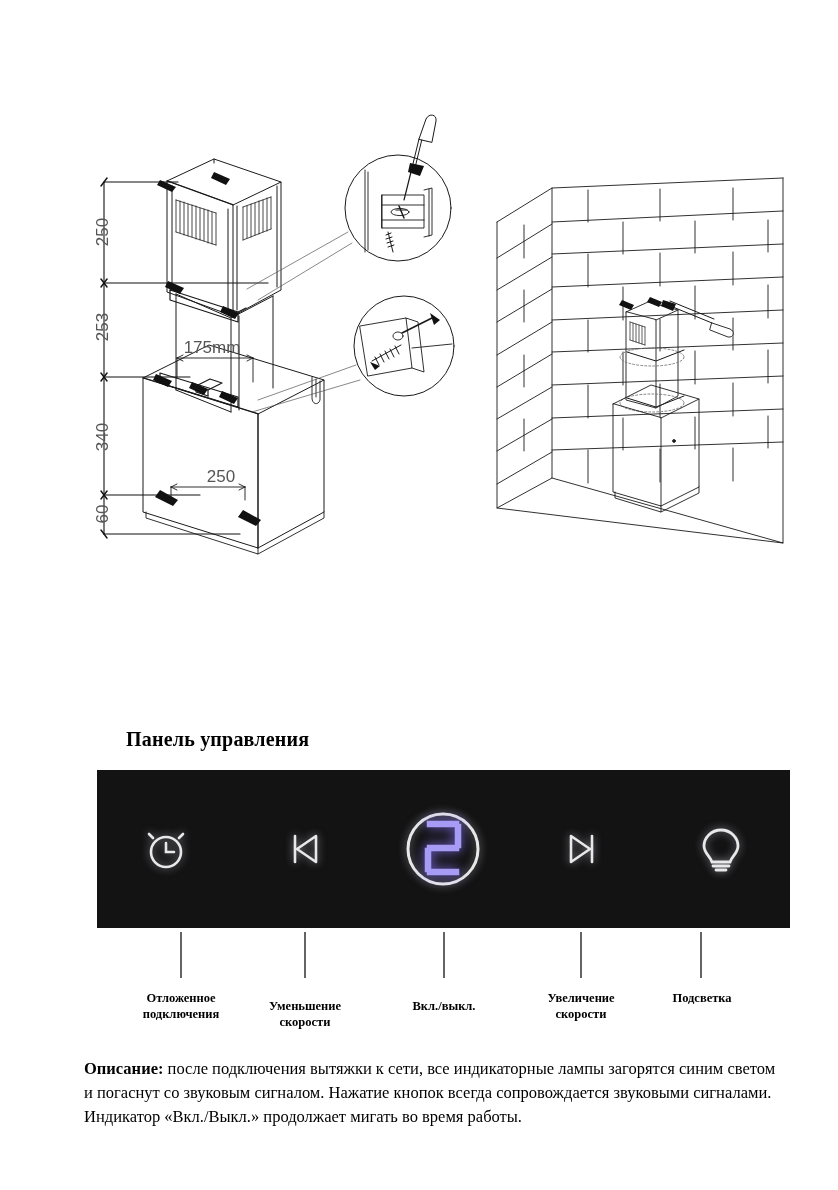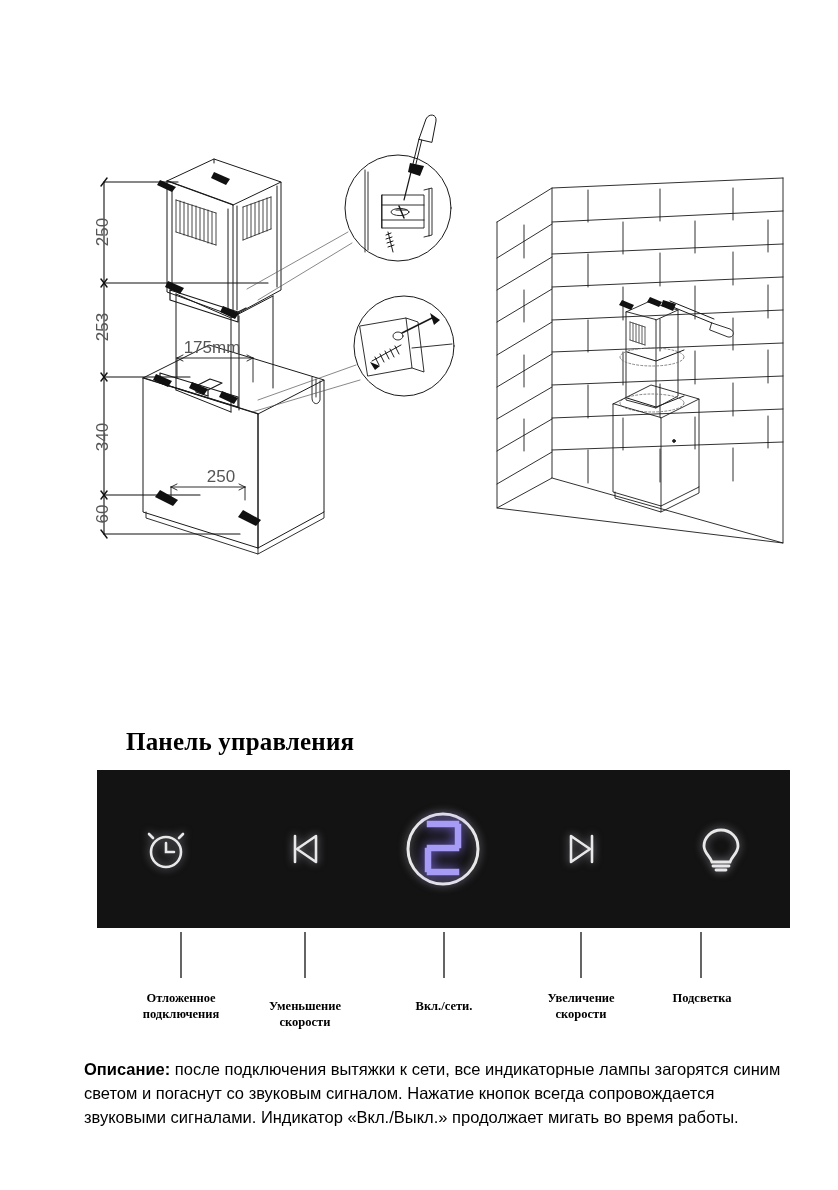--- a/index.html
+++ b/index.html
@@ -15,21 +15,21 @@
   }
   #drawing-svg{ display:block; width:838px; height:640px; }
 
   
   #panel-section{
     position:absolute; left:0; top:700px; width:838px; height:360px;
   }
   #panel-heading{
     position:absolute; left:126px; top:28px;
     font-family:"Liberation Serif", serif;
-    font-weight:bold; font-size:25px; letter-spacing:.2px;
+    font-weight:bold; font-size:20px; letter-spacing:.2px;
     white-space:nowrap;
   }
   #control-panel{
     position:absolute; left:97px; top:70px;
     width:693px; height:158px;
     background:#131313;
     display:flex; align-items:center; justify-content:space-around;
   }
   .panel-btn{
     width:110px;height:110px;
@@ -43,21 +43,21 @@
   .caption{
     position:absolute;
     font-family:"Liberation Serif", serif;
     font-weight:bold; font-size:12.5px; line-height:16px;
     text-align:center; white-space:pre-line;
   }
 
   
   #description{
     position:absolute; left:84px; top:1040px; width:700px;
-    font-family:Liberation Sans, sans-serif;
+    font-family:Liberation Serif, serif;
     font-size:16.5px; line-height:24px; text-align:left;
   }
   #description b{font-weight:bold;}
 </style>
 </head>
 <body>
 
 <div id="drawing-section">
   <svg id="drawing-svg" viewBox="0 0 838 640">
     <g fill="none" stroke="#1a1a1a" stroke-width="1" stroke-linejoin="round" stroke-linecap="round">
@@ -448,19 +448,19 @@
       <line x1="444" y1="232" x2="444" y2="278"></line>
       <line x1="581" y1="232" x2="581" y2="278"></line>
       <line x1="701" y1="232" x2="701" y2="278"></line>
     </g>
   </svg>
 
   <div class="caption" style="left:121px; top:290px; width:120px;">Отложенное
 подключения</div>
   <div class="caption" style="left:247px; top:298px; width:116px;">Уменьшение
 скорости</div>
-  <div class="caption" style="left:389px; top:298px; width:110px;">Вкл./сети.</div>
+  <div class="caption" style="left:389px; top:298px; width:110px;">Вкл./выкл.</div>
   <div class="caption" style="left:523px; top:290px; width:116px;">Увеличение
 скорости</div>
   <div class="caption" style="left:652px; top:290px; width:100px;font-family:Liberation Serif, serif;">Подсветка</div>
 </div>
 
 <p id="description"><b>Описание:</b><span> после подключения вытяжки к сети, все индикаторные лампы загорятся синим светом и погаснут со звуковым сигналом. Нажатие кнопок всегда сопровождается звуковыми сигналами. Индикатор «Вкл./Выкл.» продолжает мигать во время работы.</span></p>
 
 </body></html>

